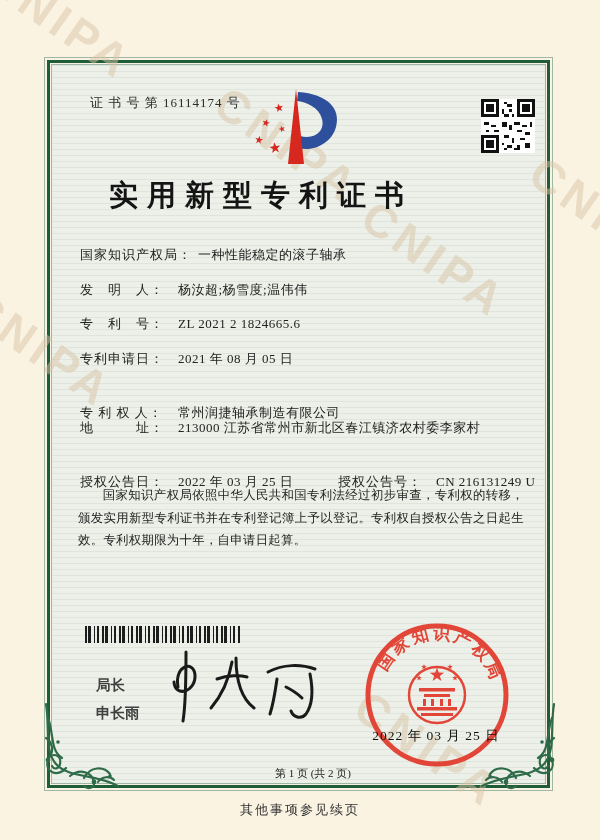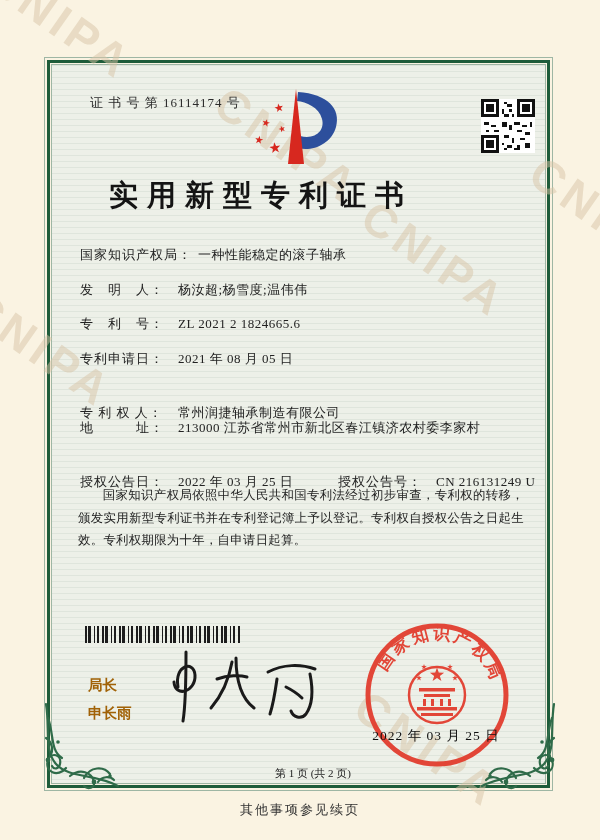--- a/index.html
+++ b/index.html
@@ -50,21 +50,21 @@
   }
   .body-text p { text-indent:2em; }
   .barcode {
     position:absolute; left:85px; top:626px; width:156px; height:17px;
     background:repeating-linear-gradient(90deg,
       #1d1d1d 0 2px, rgba(0,0,0,0) 2px 3px,
       #1d1d1d 3px 6px, rgba(0,0,0,0) 6px 9px,
       #1d1d1d 9px 10px, rgba(0,0,0,0) 10px 12px,
       #1d1d1d 12px 14px, rgba(0,0,0,0) 14px 17px);
   }
-  .director { position:absolute; left:88px; top:672px; font-size:14.5px; font-weight:600; color:#a16207; line-height:1.9; }
+  .director { position:absolute; left:96px; top:672px; font-size:14.5px; font-weight:600; color:#404040; line-height:1.9; }
   .signature { position:absolute; left:148px; top:645px; width:190px; height:85px; }
   .seal { position:absolute; left:363px; top:621px; width:148px; height:148px; opacity:0.93; }
   .seal-date {
     position:absolute; left:358px; top:727px; width:156px; text-align:center;
     font-size:13.5px; color:#101010; letter-spacing:1px; white-space:nowrap;
   }
   .page-indicator { position:absolute; left:44px; top:766px; width:509px; text-align:center; font-size:11px; color:#222;padding-left:29px; }
   .continuation { position:absolute; left:0; top:801px; width:600px; text-align:center; font-size:13px; color:#333; letter-spacing:2px; }
 </style>
 </head>

